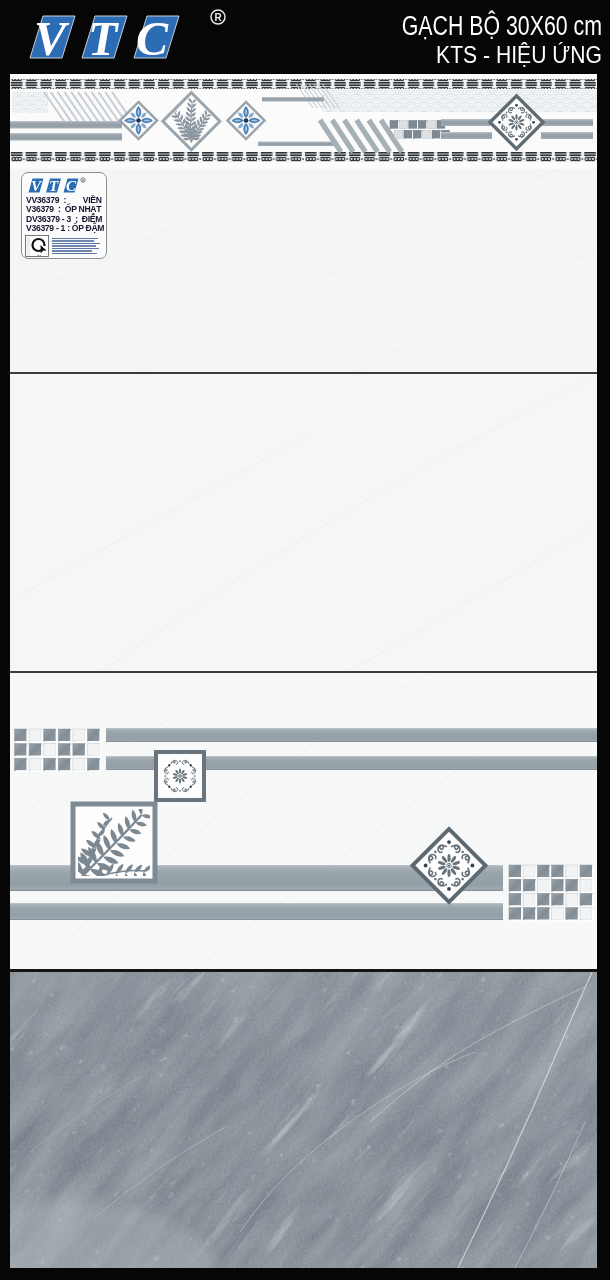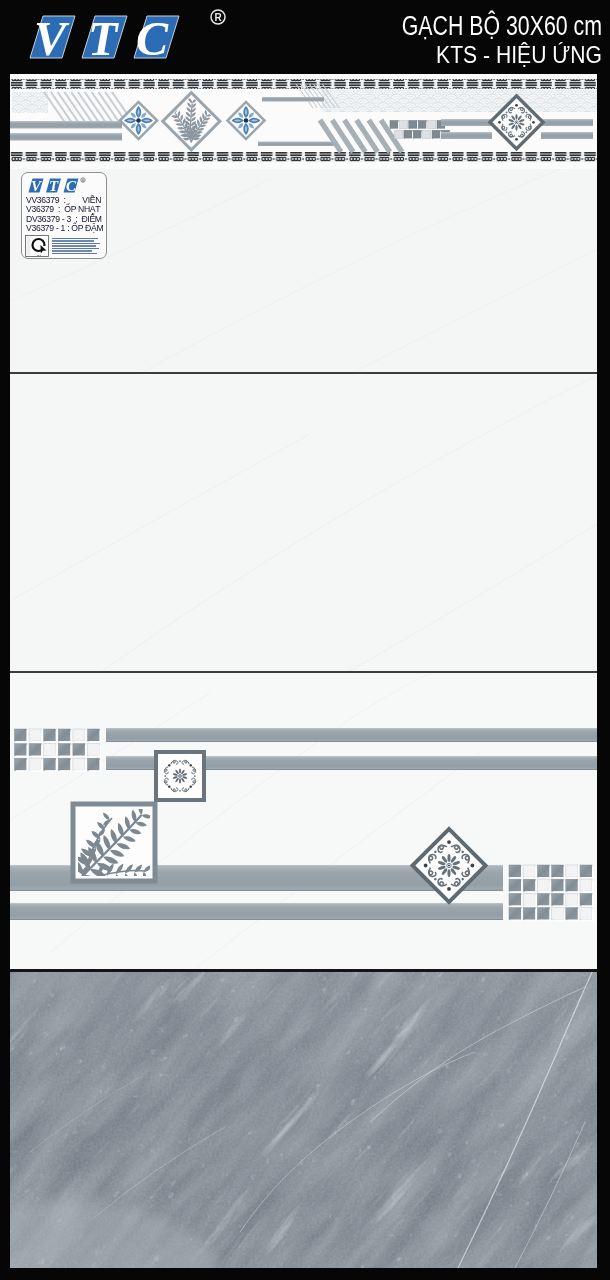--- a/index.html
+++ b/index.html
@@ -1422,21 +1422,21 @@
  <polygon points="5.5,1.5 16.5,1.5 12.5,15.5 1.5,15.5" fill="#2c6cb4"></polygon>
  <polygon points="23,1.5 34,1.5 30,15.5 19,15.5" fill="#2c6cb4"></polygon>
  <polygon points="40.5,1.5 51.5,1.5 47.5,15.5 36.5,15.5" fill="#2c6cb4"></polygon>
  <text x="4" y="13.5" font-family="Liberation Serif" font-style="italic" font-weight="bold" font-size="15" fill="#fff">V</text>
  <text x="22" y="13.5" font-family="Liberation Serif" font-style="italic" font-weight="bold" font-size="15" fill="#fff">T</text>
  <text x="39" y="13.5" font-family="Liberation Serif" font-style="italic" font-weight="bold" font-size="15" fill="#fff">C</text>
  <circle cx="56" cy="3" r="2.2" fill="none" stroke="#555" stroke-width="0.7"></circle>
  <text x="56" y="4.6" text-anchor="middle" font-size="3.6" fill="#555">R</text>
 </svg>
 
-<div class="abs" style="left:26px;top:196px;width:78px;font-size:8.6px;font-weight:normal;color:#15152e;line-height:9.3px;white-space:nowrap;letter-spacing:-0.3px;">
+<div class="abs" style="left:26px;top:196px;width:78px;font-size:8.6px;font-weight:bold;color:#15152e;line-height:9.3px;white-space:nowrap;letter-spacing:-0.3px;">
  <div>VV36379&nbsp;&nbsp;:&nbsp;&nbsp;&nbsp;&nbsp;&nbsp;&nbsp;&nbsp;&nbsp;VIỀN</div>
  <div>V36379&nbsp;&nbsp;:&nbsp;&nbsp;ỐP NHẠT</div>
  <div>DV36379 - 3&nbsp;&nbsp;:&nbsp;&nbsp;ĐIỂM</div>
  <div>V36379 - 1 : ỐP ĐẬM</div>
 </div>
 
 <svg class="abs" style="left:25px;top:235px;" width="24" height="22" viewBox="0 0 24 22">
  <rect x="0.5" y="0.5" width="23" height="21" fill="#fff" stroke="#555" stroke-width="0.8"></rect>
  <rect x="1.5" y="1.5" width="4" height="19" fill="#eee"></rect>
  <circle cx="13.5" cy="10" r="6" fill="none" stroke="#111" stroke-width="2.2"></circle>

